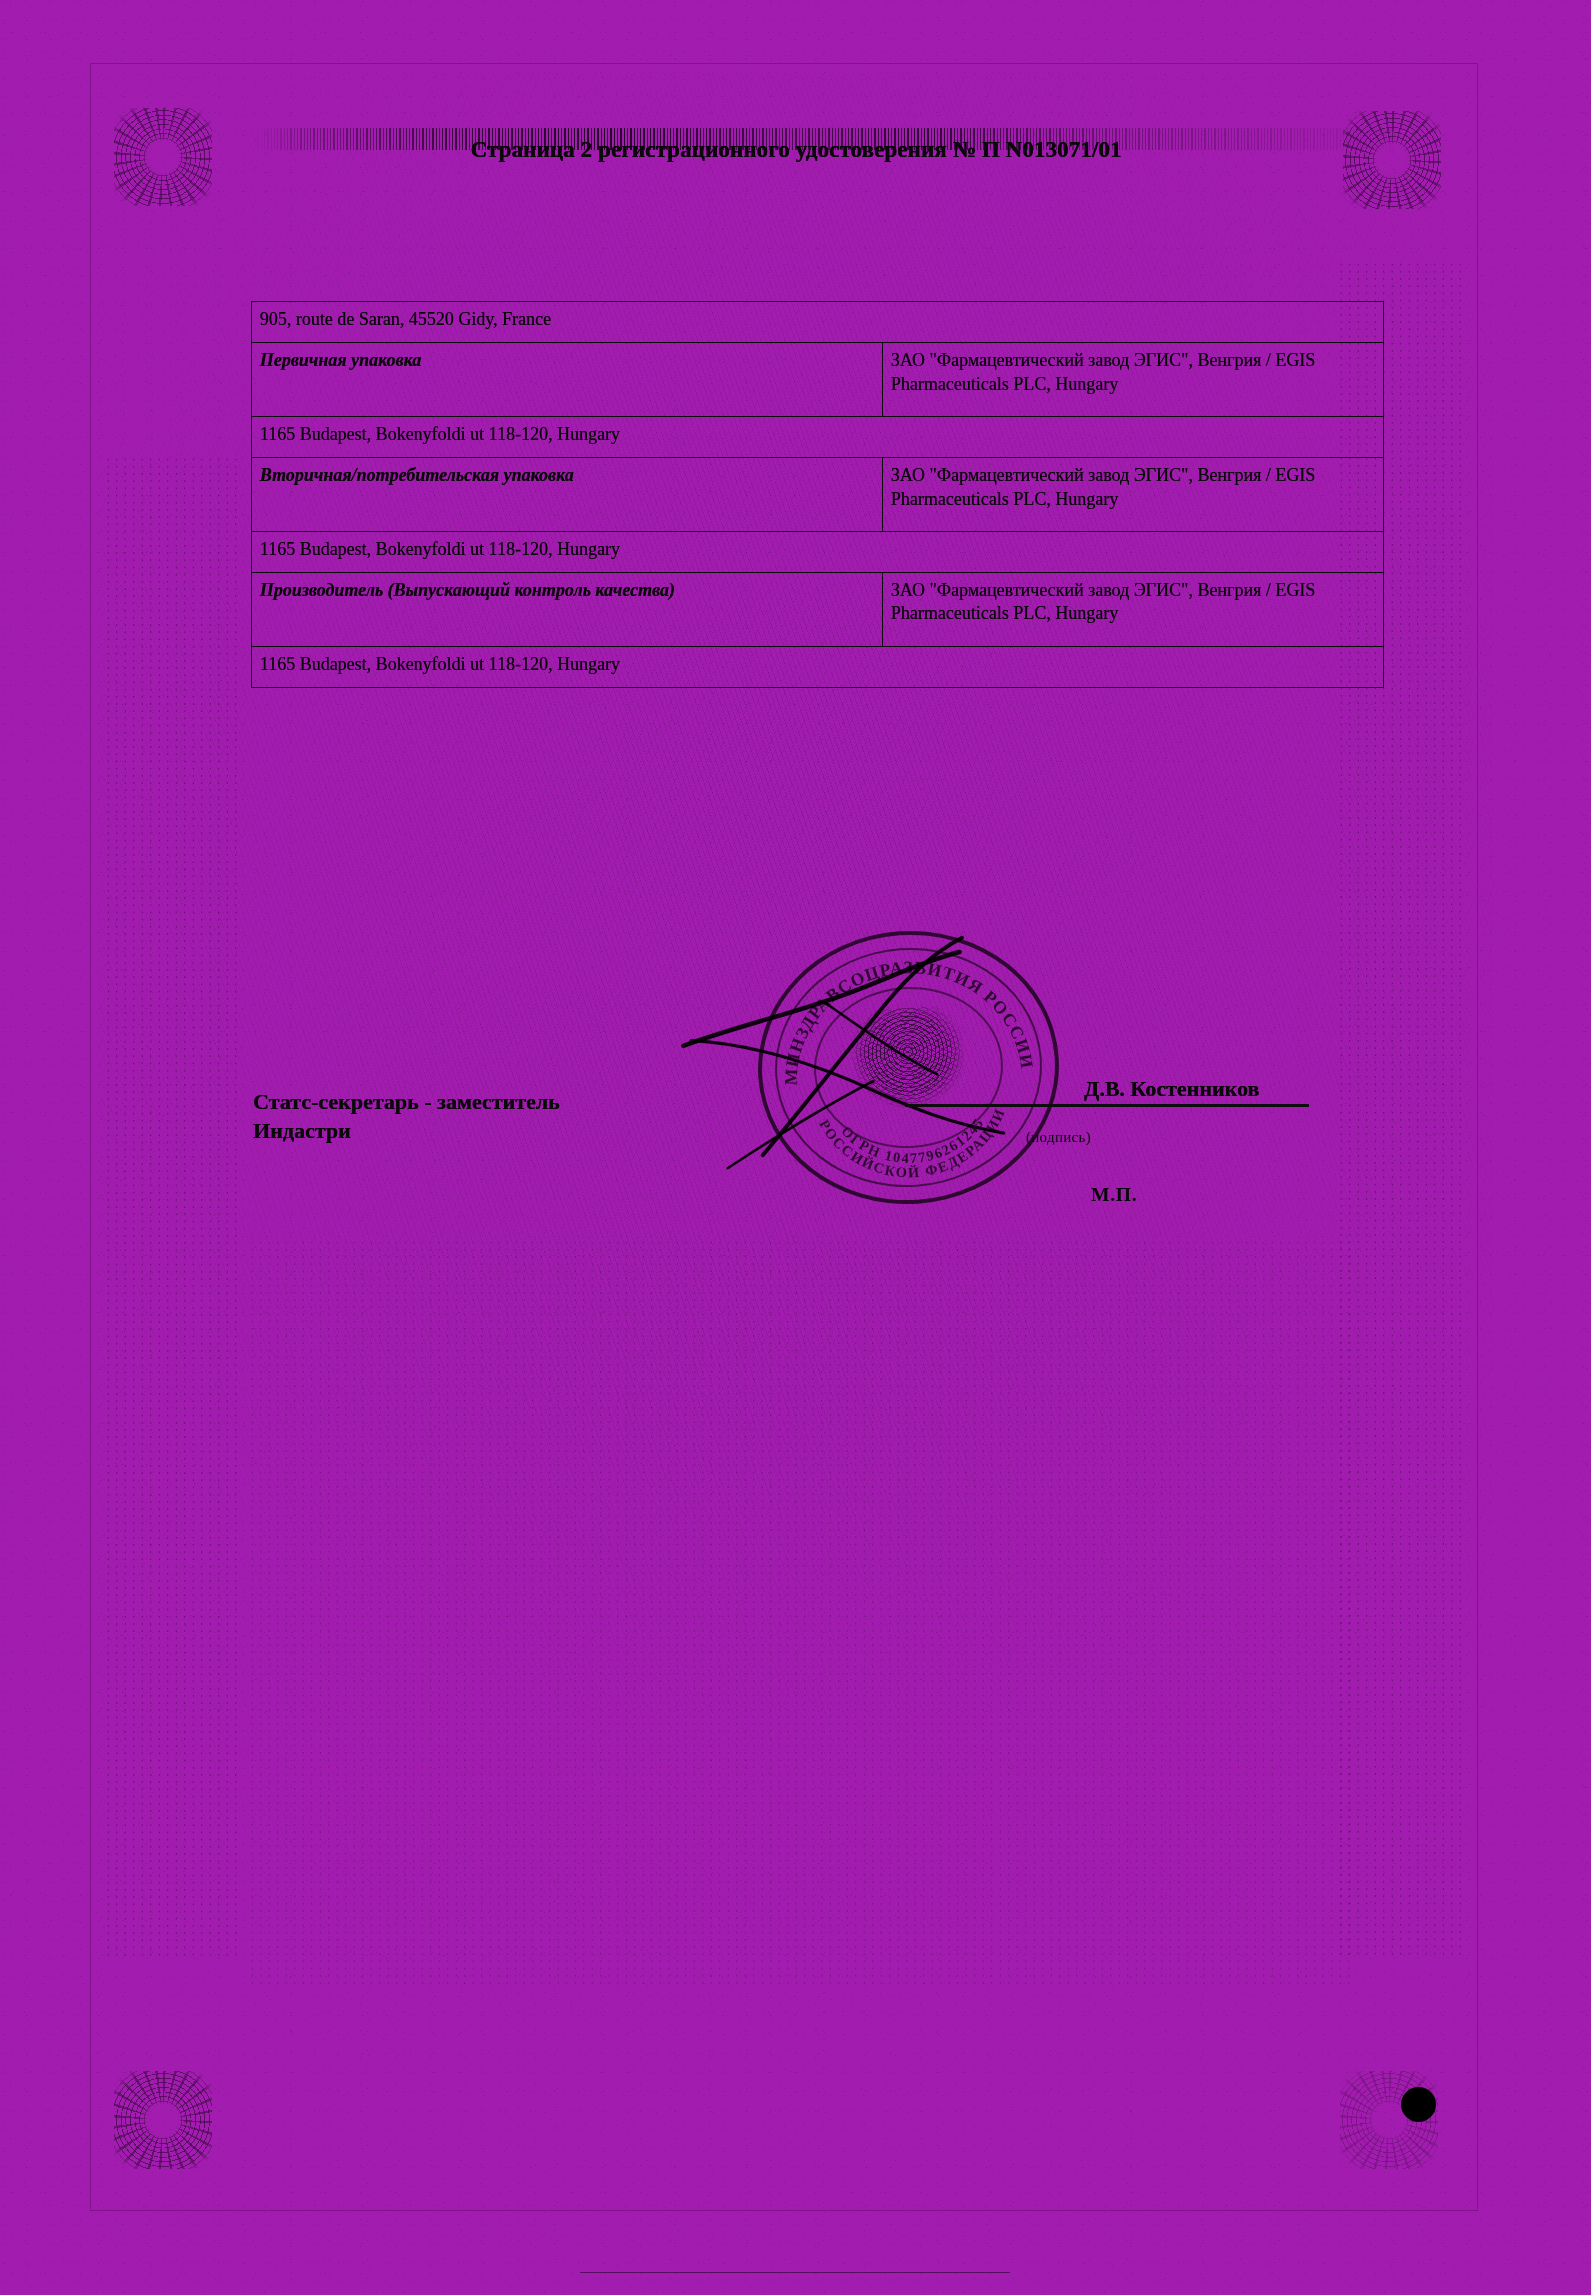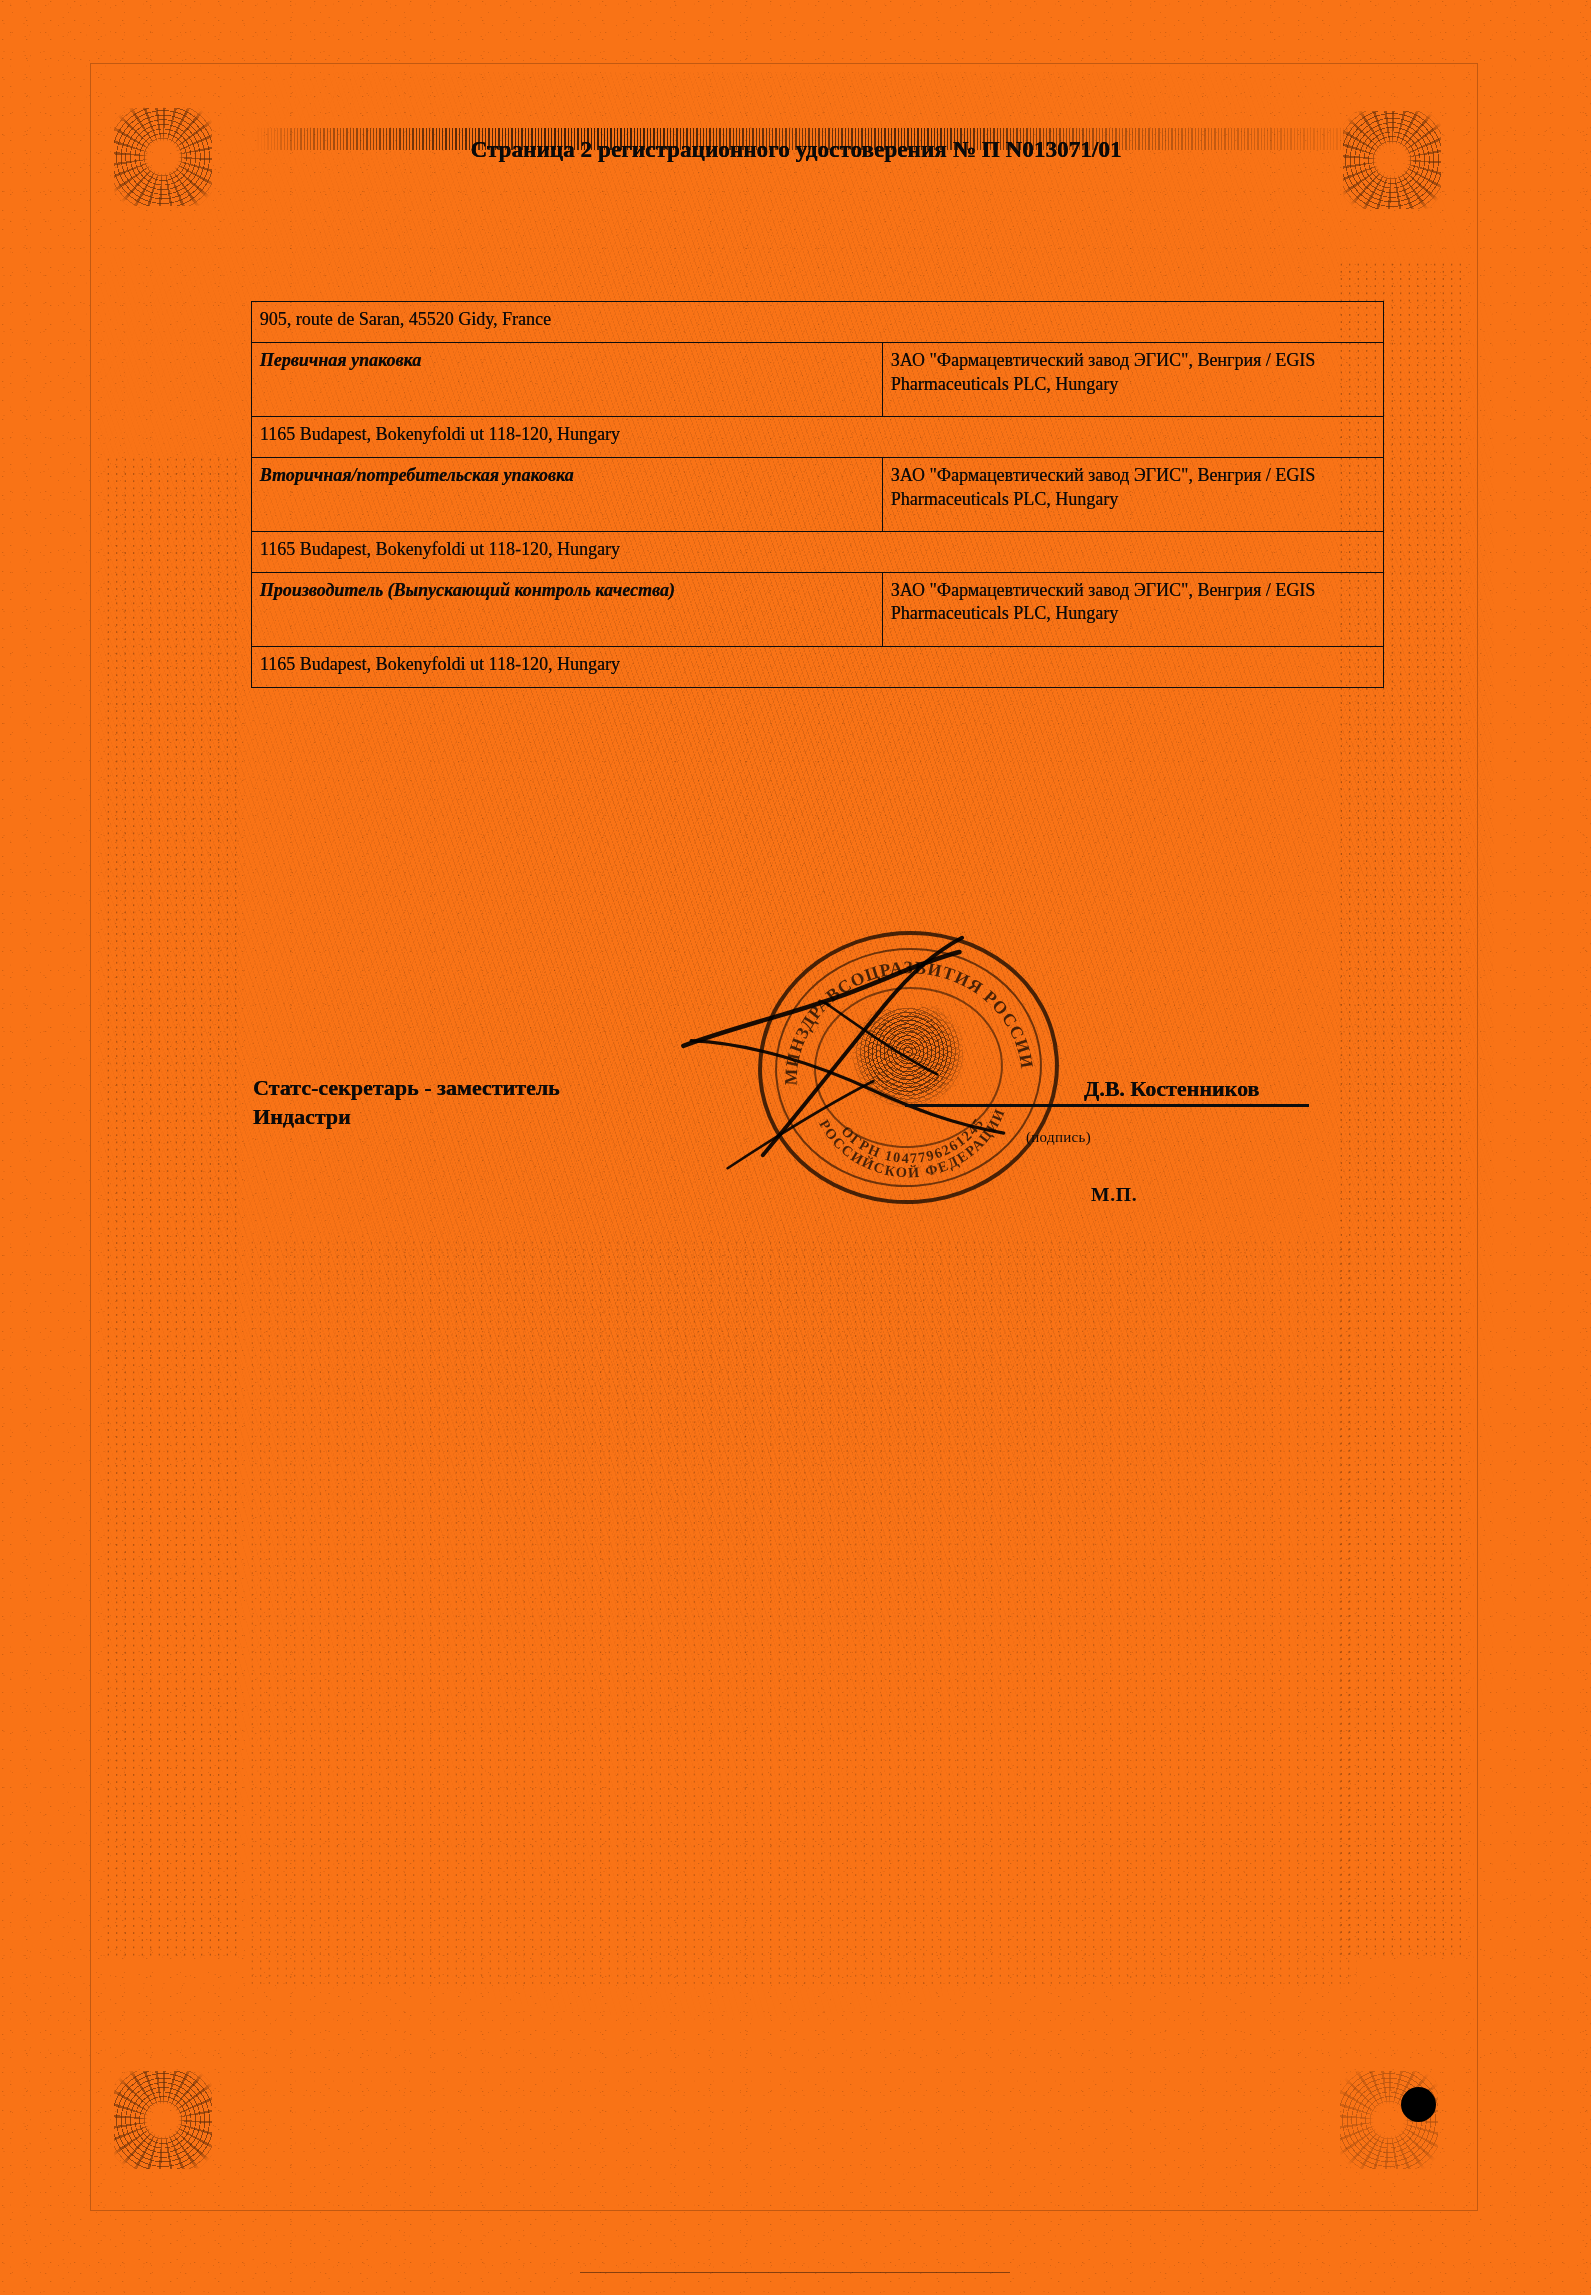--- a/index.html
+++ b/index.html
@@ -6,21 +6,21 @@
   html, body {
     margin: 0;
     padding: 0;
     background: #ffffff;
   }
 
   #page {
     position: relative;
     width: 1592px;
     height: 2295px;
-    background: #f97316;
+    background: #a21caf;
     font-family: "Liberation Serif", "DejaVu Serif", serif;
     color: #0a0a0a;
     overflow: hidden;
     -webkit-font-smoothing: none;
   }
 
   
   .scan-noise {
     position: absolute;
     inset: 0;
@@ -189,21 +189,21 @@
   
   .sig-block {
     position: absolute;
     left: 253px;
     top: 1073px;
     width: 1135px;
   }
   .sig-title {
     position: absolute;
     left: 0;
-    top: 0;
+    top: 14px;
     width: 496px;
     font-size: 22px;
     font-weight: 700;
     line-height: 1.34;
     text-shadow: 0.3px 0 0 rgba(0,0,0,.85);
   }
   .sig-name {
     position: absolute;
     left: 831px;
     top: 2.6px;

